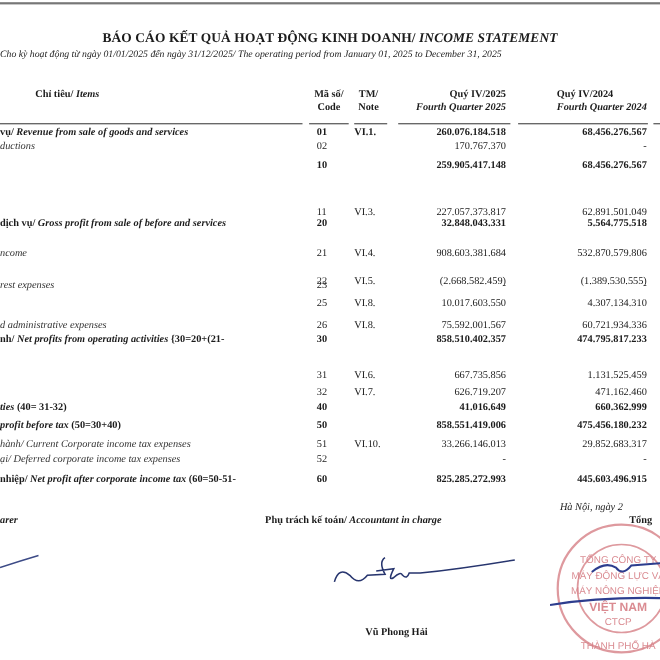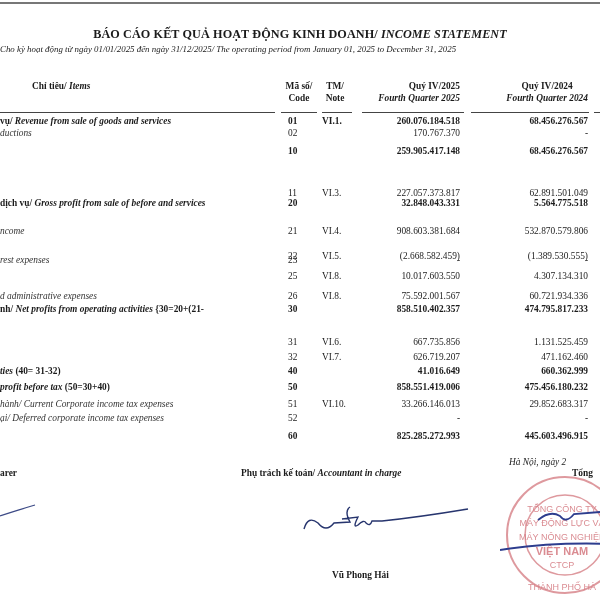--- a/index.html
+++ b/index.html
@@ -17,21 +17,21 @@
   .row { position: absolute; left: 0; width: 600px; height: 12px; font-size: 9.4px; line-height: 12px; }
   .row .item { position: absolute; left: 0; white-space: nowrap; }
   .row .code { position: absolute; left: 280px; width: 30px; text-align: left; padding-left: 8px; }
   .row .note { position: absolute; left: 322px; width: 40px; }
   .row .v25 { position: absolute; right: 140px; text-align: right; }
   .row .v24 { position: absolute; right: 12px; text-align: right; }
   .row.bold { font-weight: bold; }
   .row .item i { font-style: italic; }
   .row.plain .item { font-style: italic; color: #333; }
   .sig-date { position: absolute; top: 457px; left: 509px; font-size: 9.4px; font-style: italic; white-space: nowrap; }
-  .sig-left { position: absolute; top: 468px; left: 0; font-size: 9.4px; font-weight: bold; }
+  .sig-left { position: absolute; top: 468px; left: 0; font-size: 9.4px; font-weight: bold; font-style: italic; }
   .sig-mid { position: absolute; top: 468px; left: 241px; font-size: 9.4px; font-weight: bold; white-space: nowrap; }
   .sig-mid i { font-style: italic; }
   .sig-right { position: absolute; top: 468px; left: 572px; font-size: 9.4px; font-weight: bold; white-space: nowrap; }
   .sig-name { position: absolute; top: 570px; left: 306px; font-size: 9.4px; font-weight: bold; margin-left: 26px; }
   .stamp { position: absolute; left: 500px; top: 470px; width: 130px; height: 130px; }
   svg.sig { position: absolute; }
 </style>
 </head>
 <body>
 
@@ -46,21 +46,21 @@
   <div style="font-weight:bold;">Code</div>
 </div>
 <div class="hdr" style="left:322px;top:80px;text-align:center;width:26px;">
   <div>TM/</div>
   <div>Note</div>
 </div>
 <div class="hdr" style="right:140px;top:80px;text-align:right;">
   <div>Quý IV/2025</div>
   <div><i>Fourth Quarter 2025</i></div>
 </div>
-<div class="hdr" style="right:12px;top:80px;text-align:center;">
+<div class="hdr" style="right:12px;top:80px;text-align:left;">
   <div>Quý IV/2024</div>
   <div><i>Fourth Quarter 2024</i></div>
 </div>
 
 <div class="hline" style="left:0;width:275px;"></div>
 <div class="hline" style="left:281px;width:36px;"></div>
 <div class="hline" style="left:322px;width:30px;"></div>
 <div class="hline" style="left:362px;width:102px;"></div>
 <div class="hline" style="left:471px;width:118px;"></div>
 <div class="hline" style="left:594px;width:6px;"></div>
@@ -178,20 +178,21 @@
       <span class="v24">29.852.683.317</span>
     </div>
     <div class="row plain" style="top: 412px;">
       <span class="item"><span>ại/ </span><i>Deferred corporate income tax expenses</i></span>
       <span class="code">52</span>
       <span class="note"></span>
       <span class="v25">-</span>
       <span class="v24">-</span>
     </div>
     <div class="row bold" style="top: 430px;">
+      <span class="item"><span>nhiệp/ </span><i>Net profit after corporate income tax</i><span> (60=50-51-</span></span>
       <span class="code">60</span>
       <span class="note"></span>
       <span class="v25">825.285.272.993</span>
       <span class="v24">445.603.496.915</span>
     </div>
   </div>
 
 <div class="sig-date">Hà Nội, ngày 2</div>
 <div class="sig-left">arer</div>
 <div class="sig-mid"><span>Phụ trách kế toán/ </span><i>Accountant in charge</i></div>

